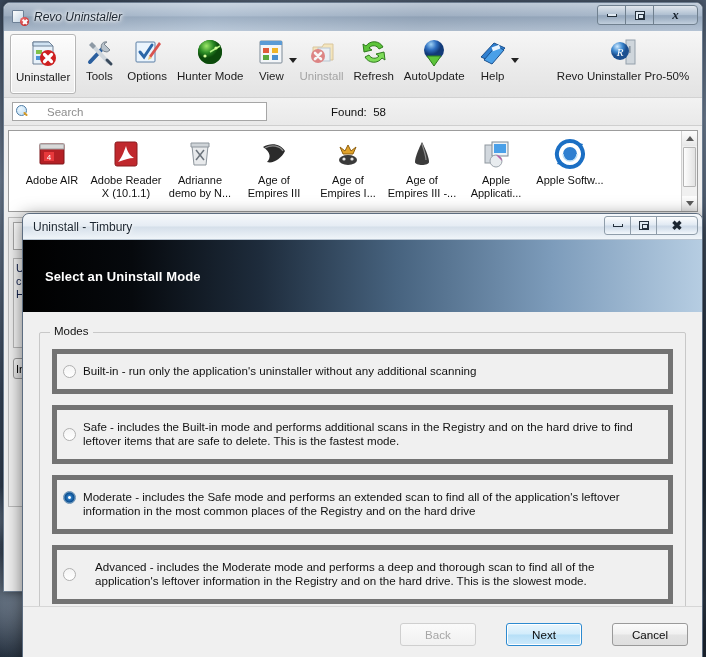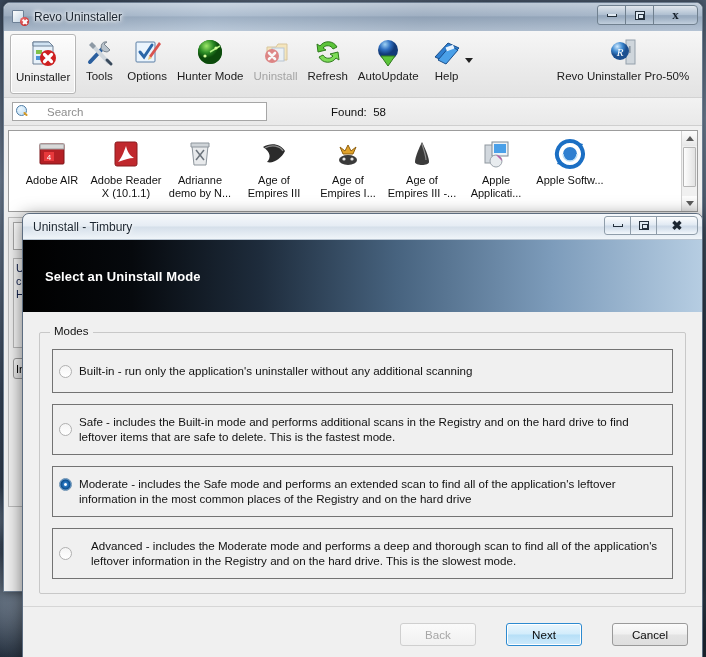--- a/index.html
+++ b/index.html
@@ -32,20 +32,21 @@
     box-shadow: 0 0 10px rgba(0,0,0,.45);
     overflow: hidden;
   }
   .titlebar {
     height: 28px;
     background: linear-gradient(180deg, rgba(230,238,246,.60) 0%, rgba(190,205,222,.55) 45%, rgba(160,178,198,.55) 50%, rgba(205,218,232,.6) 100%),
                 linear-gradient(100deg, #6f8197 0%, #9fb0c3 30%, #7b8ca1 60%, #8fa0b5 100%);
     position: relative;
     display: flex; align-items: center;
     border-radius: 6px 6px 0 0;
+    font-style: italic;
   }
   .app-icon {
     width: 16px; height: 16px; margin-left: 8px; position: relative; flex: none;
   }
   .app-icon .doc {
     position: absolute; left: 0; top: 1px; width: 12px; height: 13px;
     background: linear-gradient(135deg,#fdfdfd,#c3d4e4);
     border: 1px solid #6d8096;
     border-radius: 1px;
   }
@@ -206,21 +207,21 @@
   .groupbox {
     border: 1px solid #c8c8c8; border-radius: 2px;
     padding: 16px 12px 14px 12px; position: relative;
     margin-top: 6px;
   }
   .groupbox > .gb-legend {
     position: absolute; top: -8px; left: 10px; background: #f0f0f0;
     padding: 0 4px; font-size: 11.5px; color: #111;
   }
   .opt {
-    border: 1px solid #737373; background: #f0f0f0;
+    border: 5px solid #737373; background: #f0f0f0;
     display: flex; align-items: flex-start;
     padding: 10px 4px 10px 6px;
     margin-bottom: 11px;
     min-height: 44px;
   }
   .opt:last-child { margin-bottom: 0; gap: 12px; }
   .radio {
     width: 13px; height: 13px; border-radius: 50%; flex: none; margin-top: 1px;
     background: linear-gradient(180deg,#f4f4f4,#ffffff);
     border: 1px solid #b0b0b0;
@@ -337,20 +338,34 @@
               </radialGradient>
             </defs>
           <path d="M16 16 L26 10" stroke="#b6f58a" stroke-width="1.5"></path>
           <circle cx="22" cy="12" r="1.6" fill="#d6ff9c"></circle>
           <circle cx="11" cy="20" r="1.6" fill="#d6ff9c"></circle>
         </svg>
       </div>
       <span class="tb-label">Hunter Mode</span>
     </div>
 
+    <div class="tb-item">
+      <div class="tb-icon">
+        <svg viewBox="0 0 32 32" width="32" height="32">
+          <rect x="5" y="5" width="22" height="22" fill="#f3f6f9" stroke="#7d8a96" rx="1"></rect>
+          <rect x="5" y="5" width="22" height="4" fill="#5b9bd5"></rect>
+          <rect x="8" y="12" width="6" height="5" fill="#e05a3a"></rect>
+          <rect x="17" y="12" width="6" height="5" fill="#f0b429"></rect>
+          <rect x="8" y="19" width="6" height="5" fill="#5aa83c"></rect>
+          <rect x="17" y="19" width="6" height="5" fill="#4a8fd0"></rect>
+        </svg>
+      </div>
+      <span class="tb-arrow"></span>
+      <span class="tb-label">View</span>
+    </div>
 
     <div class="tb-item disabled">
       <div class="tb-icon">
         <svg viewBox="0 0 32 32" width="32" height="32" opacity=".55">
           <path d="M7 11 h9 l2 -3 h9 v16 H7z" fill="#f7d98a" stroke="#c9a košice"></path>
           <path d="M7 11 h9 l2 -3 h9 v16 H7z" fill="#f8dd93" stroke="#c5a258"></path>
           <rect x="12" y="12" width="12" height="13" fill="#e7f1fa" stroke="#8fa5bb"></rect>
           <circle cx="12" cy="20" r="7" fill="#cf3030"></circle>
           <path d="M9 17 L15 23 M15 17 L9 23" stroke="#fff" stroke-width="2.6" stroke-linecap="round"></path>
         </svg>

